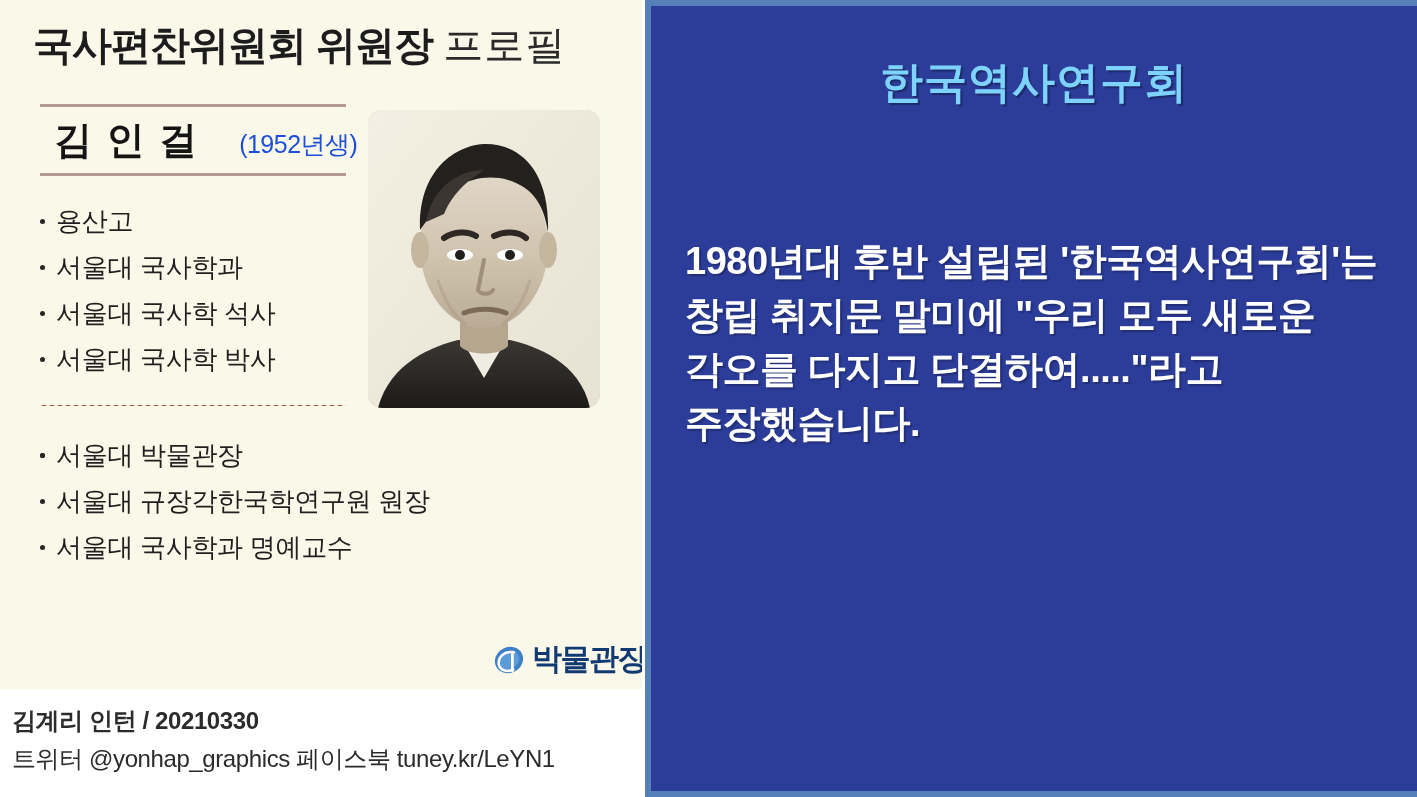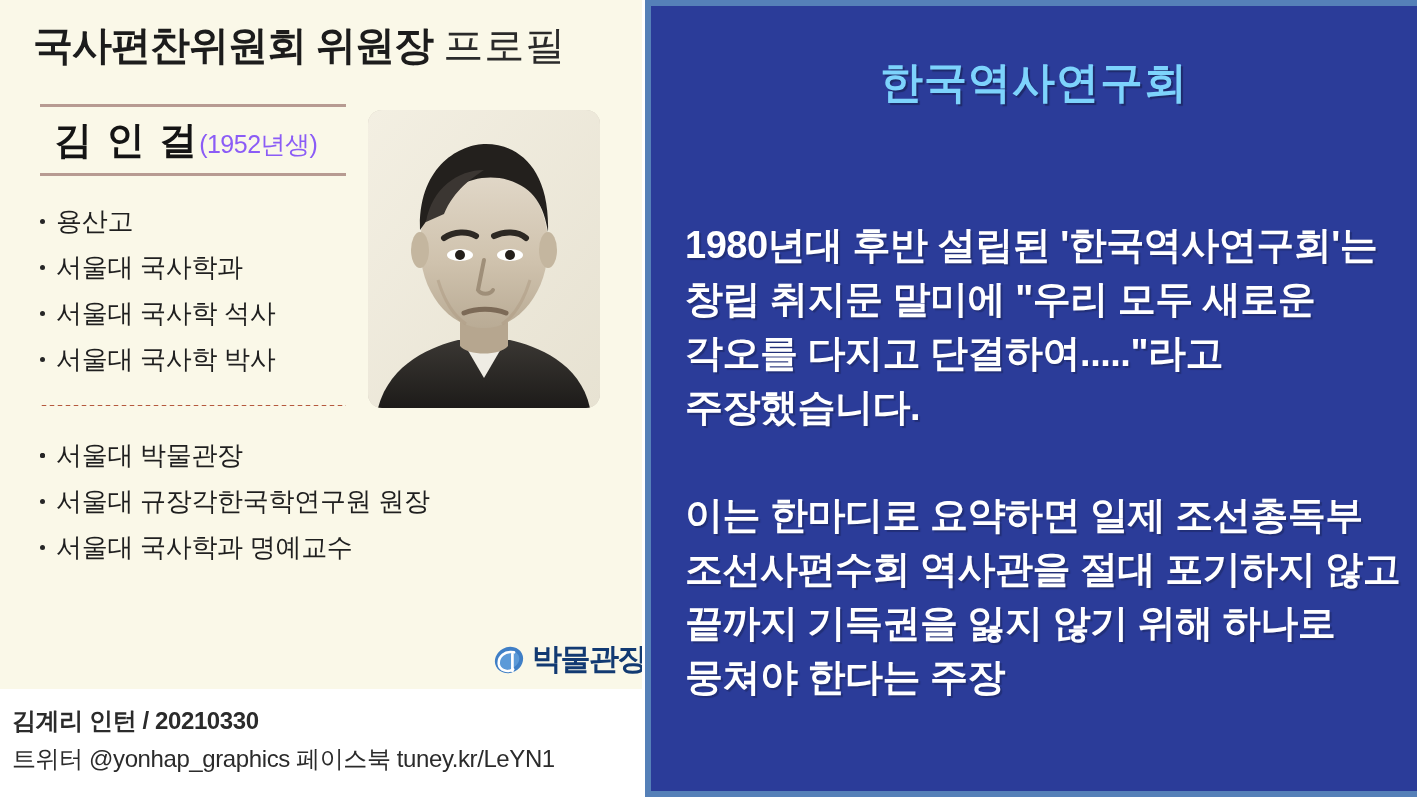--- a/index.html
+++ b/index.html
@@ -76,22 +76,23 @@
   }
   .name-main {
     font-size: 38px;
     font-weight: bold;
     color: #141414;
     letter-spacing: 2px;
   }
   .name-birth {
     font-size: 25px;
     font-weight: normal;
-    color: #8b5cf6;
+    color: #1d4ed8;
     letter-spacing: -0.5px;
+    margin-left: 40px;
   }
 
   .portrait {
     position: absolute;
     left: 368px;
     top: 110px;
     width: 232px;
     height: 298px;
     border-radius: 14px;
     overflow: hidden;
@@ -199,21 +200,21 @@
     font-weight: bold;
     color: #7dd3fc;
     letter-spacing: 1px;
     text-shadow: 2px 2px 1px rgba(0,0,0,0.30);
     white-space: nowrap;
   }
   .blue-body {
     position: absolute;
     left: 34px;
     right: 10px;
-    top: 212px;
+    top: 228px;
   }
   .blue-para {
     font-size: 38px;
     line-height: 54px;
     font-weight: bold;
     color: #ffffff;
     letter-spacing: -0.5px;
     text-shadow: 2px 2px 1px rgba(0,0,0,0.22);
     margin: 0;
     word-break: keep-all;
@@ -322,18 +323,17 @@
       <div class="credit-line line-2">트위터 @yonhap_graphics 페이스북 tuney.kr/LeYN1</div>
     </div>
 
   </div>
 
   <div class="right-panel">
     <div class="blue-inner">
       <div class="blue-heading">한국역사연구회</div>
       <div class="blue-body">
         <p class="blue-para">1980년대 후반 설립된 '한국역사연구회'는 창립 취지문 말미에 "우리 모두 새로운 각오를 다지고 단결하여....."라고 주장했습니다.</p>
-        <p class="blue-para">이는 한마디로 요약하면  일제 조선총독부 조선사편수회 역사관을 절대 포기하지 않고 끝까지 기득권을 잃지 않기 위해 하나로 뭉쳐야 한다는 주장</p>
       </div>
     </div>
   </div>
 
 </div>
 
 </body></html>

